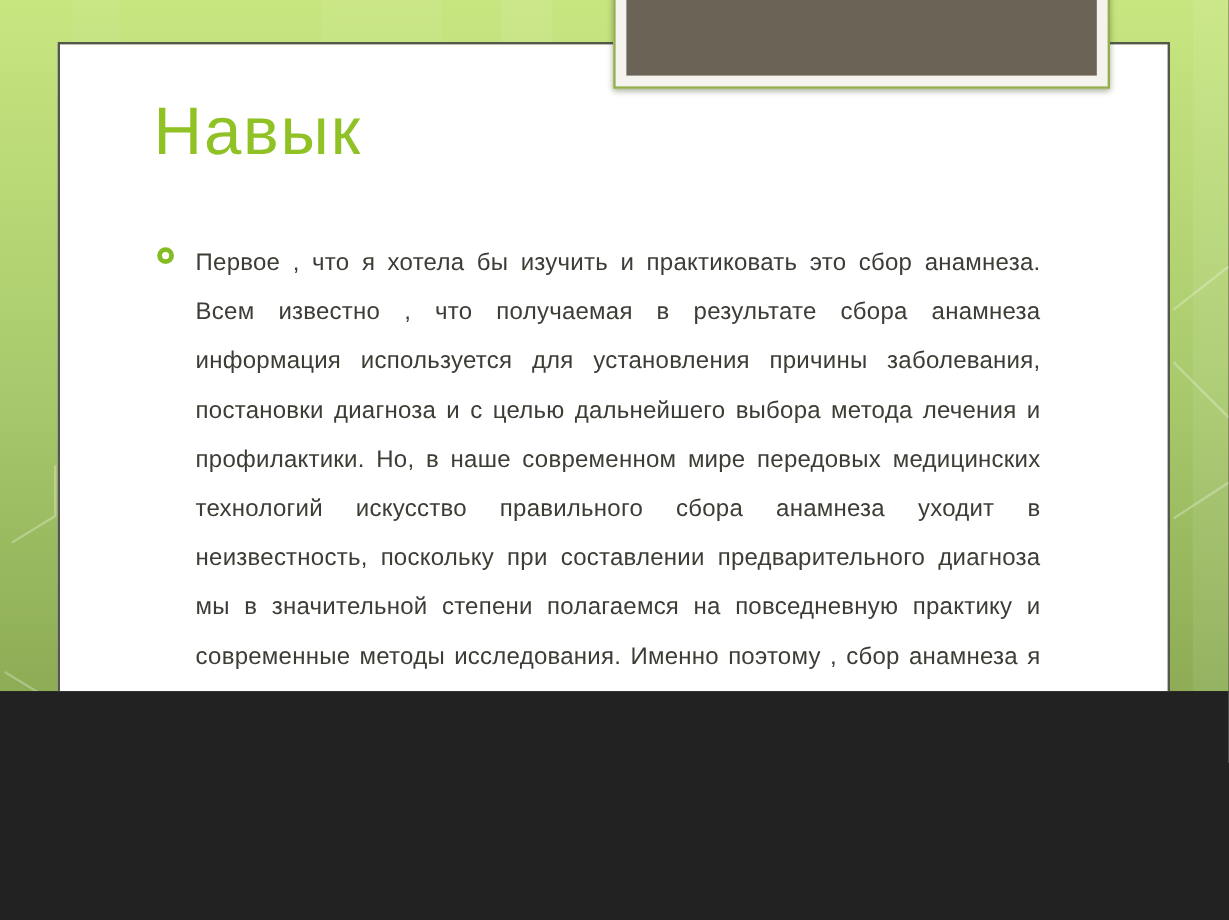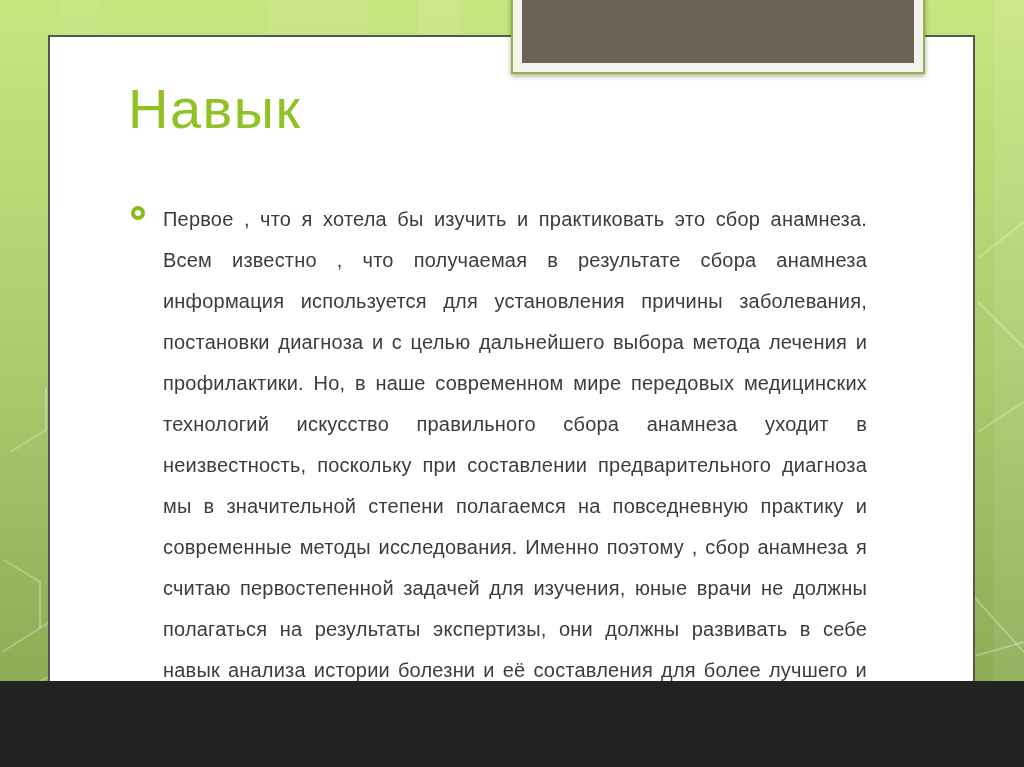--- a/index.html
+++ b/index.html
@@ -1,18 +1,18 @@
 <!DOCTYPE html>
 <html style="--background-top: #c8e680; --background-bottom: #8dac55; --panel: #ffffff; --panel-border: #54584a; --title: #90c226; --bullet: #84bc22; --body-text: #3d3d36; --photo-fill: #6b6356; --photo-frame: #f4f3ee; --photo-frame-border: #93af4e;"><head>
 <meta charset="utf-8">
 <style>
   html,body { margin:0; padding:0; background:#222; }
   .slide {
     position:relative;
-    width:1024px; height:681px;
+    width:1024px; height:576px;
     overflow:hidden;
     font-family:"Liberation Sans", sans-serif;
     background:linear-gradient(to bottom, var(--background-top,#c8e680) 0%, #abcc6e 52%, var(--background-bottom,#8dac55) 100%);
   }
   .bg-svg { position:absolute; left:0; top:0; width:1024px; height:767px; display:block; }
   .panel {
     position:absolute; left:48px; top:35px;
     width:927px; height:695px;
     background:var(--panel,#ffffff);
     border:2px solid var(--panel-border,#54584a);

